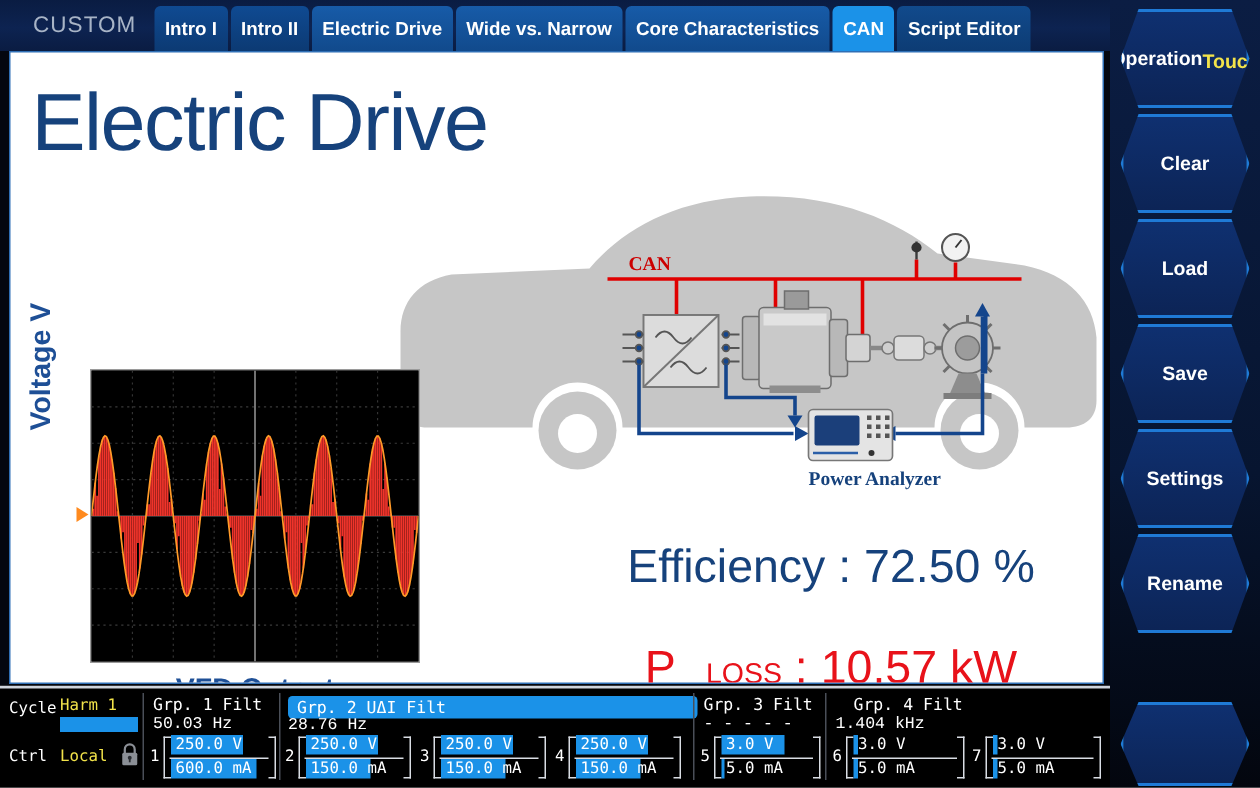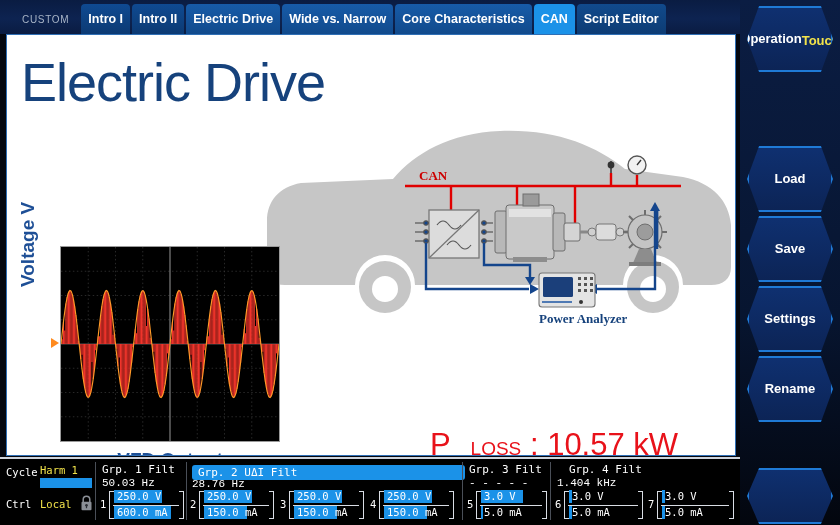--- a/index.html
+++ b/index.html
@@ -11,21 +11,21 @@
   }
   #app { position:absolute; inset:0; width:840px; height:525px; background:#04070f; }
 
   
   .tabbar {
     position:absolute; left:0; top:0; width:740px; height:34px;
     background:linear-gradient(180deg,#0a1c42 0%,#0d2351 55%,#0a1c42 100%);
     display:flex; align-items:flex-end; padding-left:6px;
   }
   .custom-label {
-    color:#a8b4c6; font-size:10px; letter-spacing:.7px;
+    color:#a8b4c6; font-size:15px; letter-spacing:.7px;
     font-family:"Liberation Sans Narrow","Liberation Sans",sans-serif;
     padding:0 12px 9px 16px; font-weight:400;
   }
   .tab {
     height:30px; display:flex; align-items:center; justify-content:center;
     padding:0 7px; margin-right:2px;
     font-size:12.5px; font-weight:bold; color:#ffffff;
     border-radius:4px 4px 0 0;
     background:linear-gradient(180deg,#175ba8 0%,#114a8c 100%);
     font-family:"Liberation Sans Narrow","Liberation Sans",sans-serif;
@@ -497,29 +497,35 @@
             <line x1="218.75" x2="218.75" y1="98.00" y2="109.48"></line>
           </g>
 
         <g id="env" stroke="#ff9a28" stroke-width="1.15" fill="none">
             <path d="M0,98.0 L1,88.8 L2,79.9 L3,71.4 L4,63.8 L5,57.2 L6,51.8 L7,47.7 L8,45.1 L9,44.0 L10,44.5 L11,46.6 L12,50.2 L13,55.2 L14,61.5 L15,68.8 L16,77.0 L17,85.8 L18,94.9 L19,104.2 L20,113.2 L21,121.8 L22,129.7 L23,136.7 L24,142.6 L25,147.1 L26,150.2 L27,151.8 L28,151.8 L29,150.2 L30,147.1 L31,142.6 L32,136.7 L33,129.7 L34,121.8 L35,113.2 L36,104.2 L37,94.9 L38,85.8 L39,77.0 L40,68.8 L41,61.5 L42,55.2 L43,50.2 L44,46.6 L45,44.5 L46,44.0 L47,45.1 L48,47.7 L49,51.8 L50,57.2 L51,63.8 L52,71.4 L53,79.9 L54,88.8 L55,98.0 L56,107.2 L57,116.1 L58,124.6 L59,132.2 L60,138.8 L61,144.2 L62,148.3 L63,150.9 L64,152.0 L65,151.5 L66,149.4 L67,145.8 L68,140.8 L69,134.5 L70,127.2 L71,119.0 L72,110.2 L73,101.1 L74,91.8 L75,82.8 L76,74.2 L77,66.3 L78,59.3 L79,53.4 L80,48.9 L81,45.8 L82,44.2 L83,44.2 L84,45.8 L85,48.9 L86,53.4 L87,59.3 L88,66.3 L89,74.2 L90,82.8 L91,91.8 L92,101.1 L93,110.2 L94,119.0 L95,127.2 L96,134.5 L97,140.8 L98,145.8 L99,149.4 L100,151.5 L101,152.0 L102,150.9 L103,148.3 L104,144.2 L105,138.8 L106,132.2 L107,124.6 L108,116.1 L109,107.2 L110,98.0 L111,88.8 L112,79.9 L113,71.4 L114,63.8 L115,57.2 L116,51.8 L117,47.7 L118,45.1 L119,44.0 L120,44.5 L121,46.6 L122,50.2 L123,55.2 L124,61.5 L125,68.8 L126,77.0 L127,85.8 L128,94.9 L129,104.2 L130,113.2 L131,121.8 L132,129.7 L133,136.7 L134,142.6 L135,147.1 L136,150.2 L137,151.8 L138,151.8 L139,150.2 L140,147.1 L141,142.6 L142,136.7 L143,129.7 L144,121.8 L145,113.2 L146,104.2 L147,94.9 L148,85.8 L149,77.0 L150,68.8 L151,61.5 L152,55.2 L153,50.2 L154,46.6 L155,44.5 L156,44.0 L157,45.1 L158,47.7 L159,51.8 L160,57.2 L161,63.8 L162,71.4 L163,79.9 L164,88.8 L165,98.0 L166,107.2 L167,116.1 L168,124.6 L169,132.2 L170,138.8 L171,144.2 L172,148.3 L173,150.9 L174,152.0 L175,151.5 L176,149.4 L177,145.8 L178,140.8 L179,134.5 L180,127.2 L181,119.0 L182,110.2 L183,101.1 L184,91.8 L185,82.8 L186,74.2 L187,66.3 L188,59.3 L189,53.4 L190,48.9 L191,45.8 L192,44.2 L193,44.2 L194,45.8 L195,48.9 L196,53.4 L197,59.3 L198,66.3 L199,74.2 L200,82.8 L201,91.8 L202,101.1 L203,110.2 L204,119.0 L205,127.2 L206,134.5 L207,140.8 L208,145.8 L209,149.4 L210,151.5 L211,152.0 L212,150.9 L213,148.3 L214,144.2 L215,138.8 L216,132.2 L217,124.6 L218,116.1 L219,107.2 L220,98.0 " fill="none"></path>
           </g>
       </svg>
     </div>
     <div class="vfd-label">VFD Output</div>
 
+    <div class="eff">
+      <span>Efficiency : </span><span>72.50 %</span>
+    </div>
     <div class="ploss">
       <span>P</span><sub>LOSS</sub><span> : </span><span>10.57 kW</span>
     </div>
   </div>
 
   <div class="sidebar">
     <div class="hexbtn" style="top:6px">
       <span>Operation</span>
       <span class="sub">Touch</span>
+    </div>
+    <div class="hexbtn" style="top:76px">
+      <span>Clear</span>
     </div>
     <div class="hexbtn" style="top:146px">
       <span>Load</span>
     </div>
     <div class="hexbtn" style="top:216px">
       <span>Save</span>
     </div>
     <div class="hexbtn" style="top:286px">
       <span>Settings</span>
     </div>

